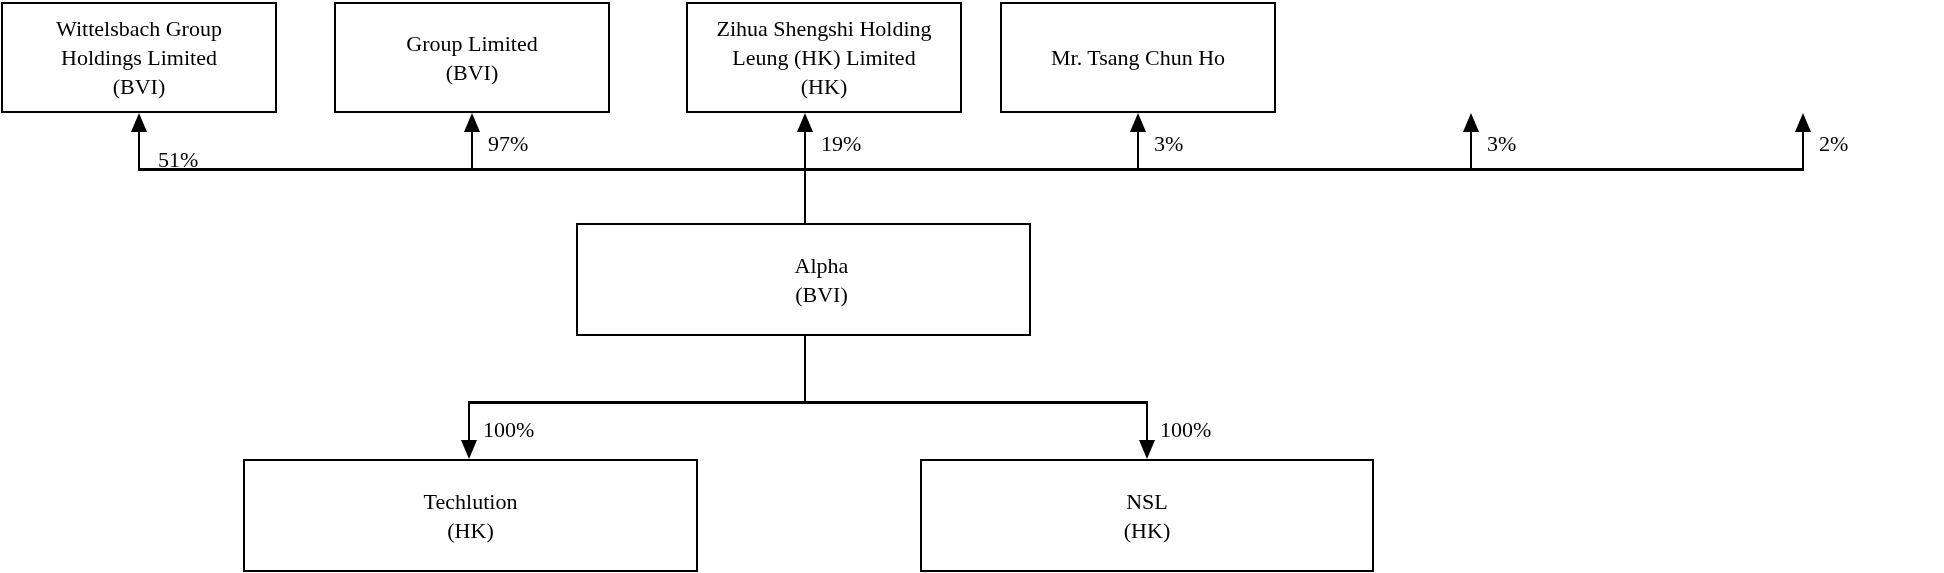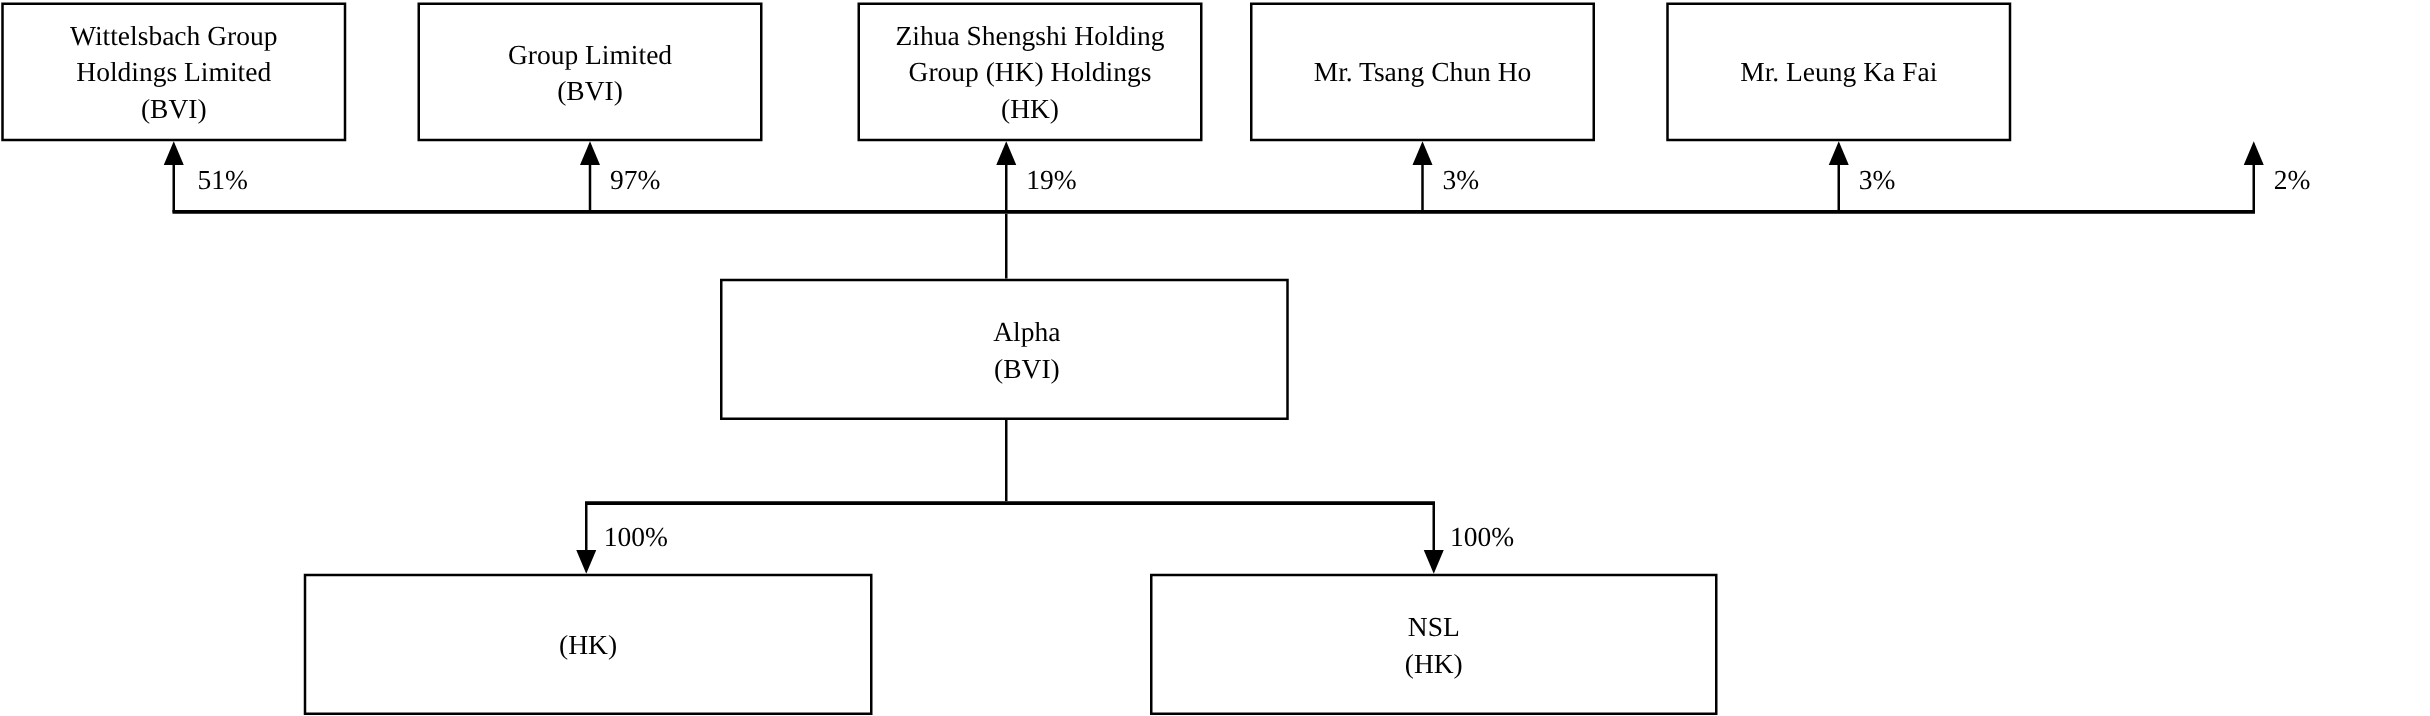--- a/index.html
+++ b/index.html
@@ -71,28 +71,25 @@
     <div class="name-line">Wittelsbach Group</div>
     <div class="name-line">Holdings Limited</div>
     <div class="name-line">(BVI)</div>
   </div>
   <div class="box top-box" style="left:334px">
     <div class="name-line">Group Limited</div>
     <div class="name-line">(BVI)</div>
   </div>
   <div class="box top-box" style="left:686px">
     <div class="name-line">Zihua Shengshi Holding</div>
-    <div class="name-line">Group (HK) Holdings</div>
+    <div class="name-line">Leung (HK) Limited</div>
     <div class="name-line">(HK)</div>
   </div>
   <div class="box top-box" style="left:1000px">
     <div class="name-line">Mr. Tsang Chun Ho</div>
-  </div>
-  <div class="box top-box" style="left:1333px">
-    <div class="name-line">Mr. Leung Ka Fai</div>
   </div>
 
   <div class="hline" style="left:138px; top:168px; width:1666px"></div>
 
   <div class="vline" style="left:138px; top:116px; height:54px"></div>
   <div class="arrow-up" style="left:131px; top:113px"></div>
 
   <div class="vline" style="left:471px; top:116px; height:54px"></div>
   <div class="arrow-up" style="left:464px; top:113px"></div>
 
@@ -101,21 +98,21 @@
 
   <div class="vline" style="left:1137px; top:116px; height:54px"></div>
   <div class="arrow-up" style="left:1130px; top:113px"></div>
 
   <div class="vline" style="left:1470px; top:116px; height:54px"></div>
   <div class="arrow-up" style="left:1463px; top:113px"></div>
 
   <div class="vline" style="left:1802px; top:116px; height:54px"></div>
   <div class="arrow-up" style="left:1795px; top:113px"></div>
 
-  <div class="pct" style="left:158px; top:132px">51%</div>
+  <div class="pct" style="left:158px; top:148px">51%</div>
   <div class="pct" style="left:488px; top:132px">97%</div>
   <div class="pct" style="left:821px; top:132px">19%</div>
   <div class="pct" style="left:1154px; top:132px">3%</div>
   <div class="pct" style="left:1487px; top:132px">3%</div>
   <div class="pct" style="left:1819px; top:132px">2%</div>
 
   <div class="vline" style="left:804px; top:171px; height:52px"></div>
 
   <div class="box mid-box">
     <div class="name-line">Alpha</div>
@@ -128,20 +125,21 @@
   <div class="vline" style="left:468px; top:404px; height:52px"></div>
   <div class="arrow-down" style="left:461px; top:440px"></div>
 
   <div class="vline" style="left:1146px; top:404px; height:52px"></div>
   <div class="arrow-down" style="left:1139px; top:440px"></div>
 
   <div class="pct" style="left:483px; top:418px">100%</div>
   <div class="pct" style="left:1160px; top:418px">100%</div>
 
   <div class="box bot-box" style="left:243px; width:455px">
+    <div class="name-line">Techlution</div>
     <div class="name-line">(HK)</div>
   </div>
   <div class="box bot-box" style="left:920px; width:454px">
     <div class="name-line">NSL</div>
     <div class="name-line">(HK)</div>
   </div>
 
 </div>
 
 </body></html>

